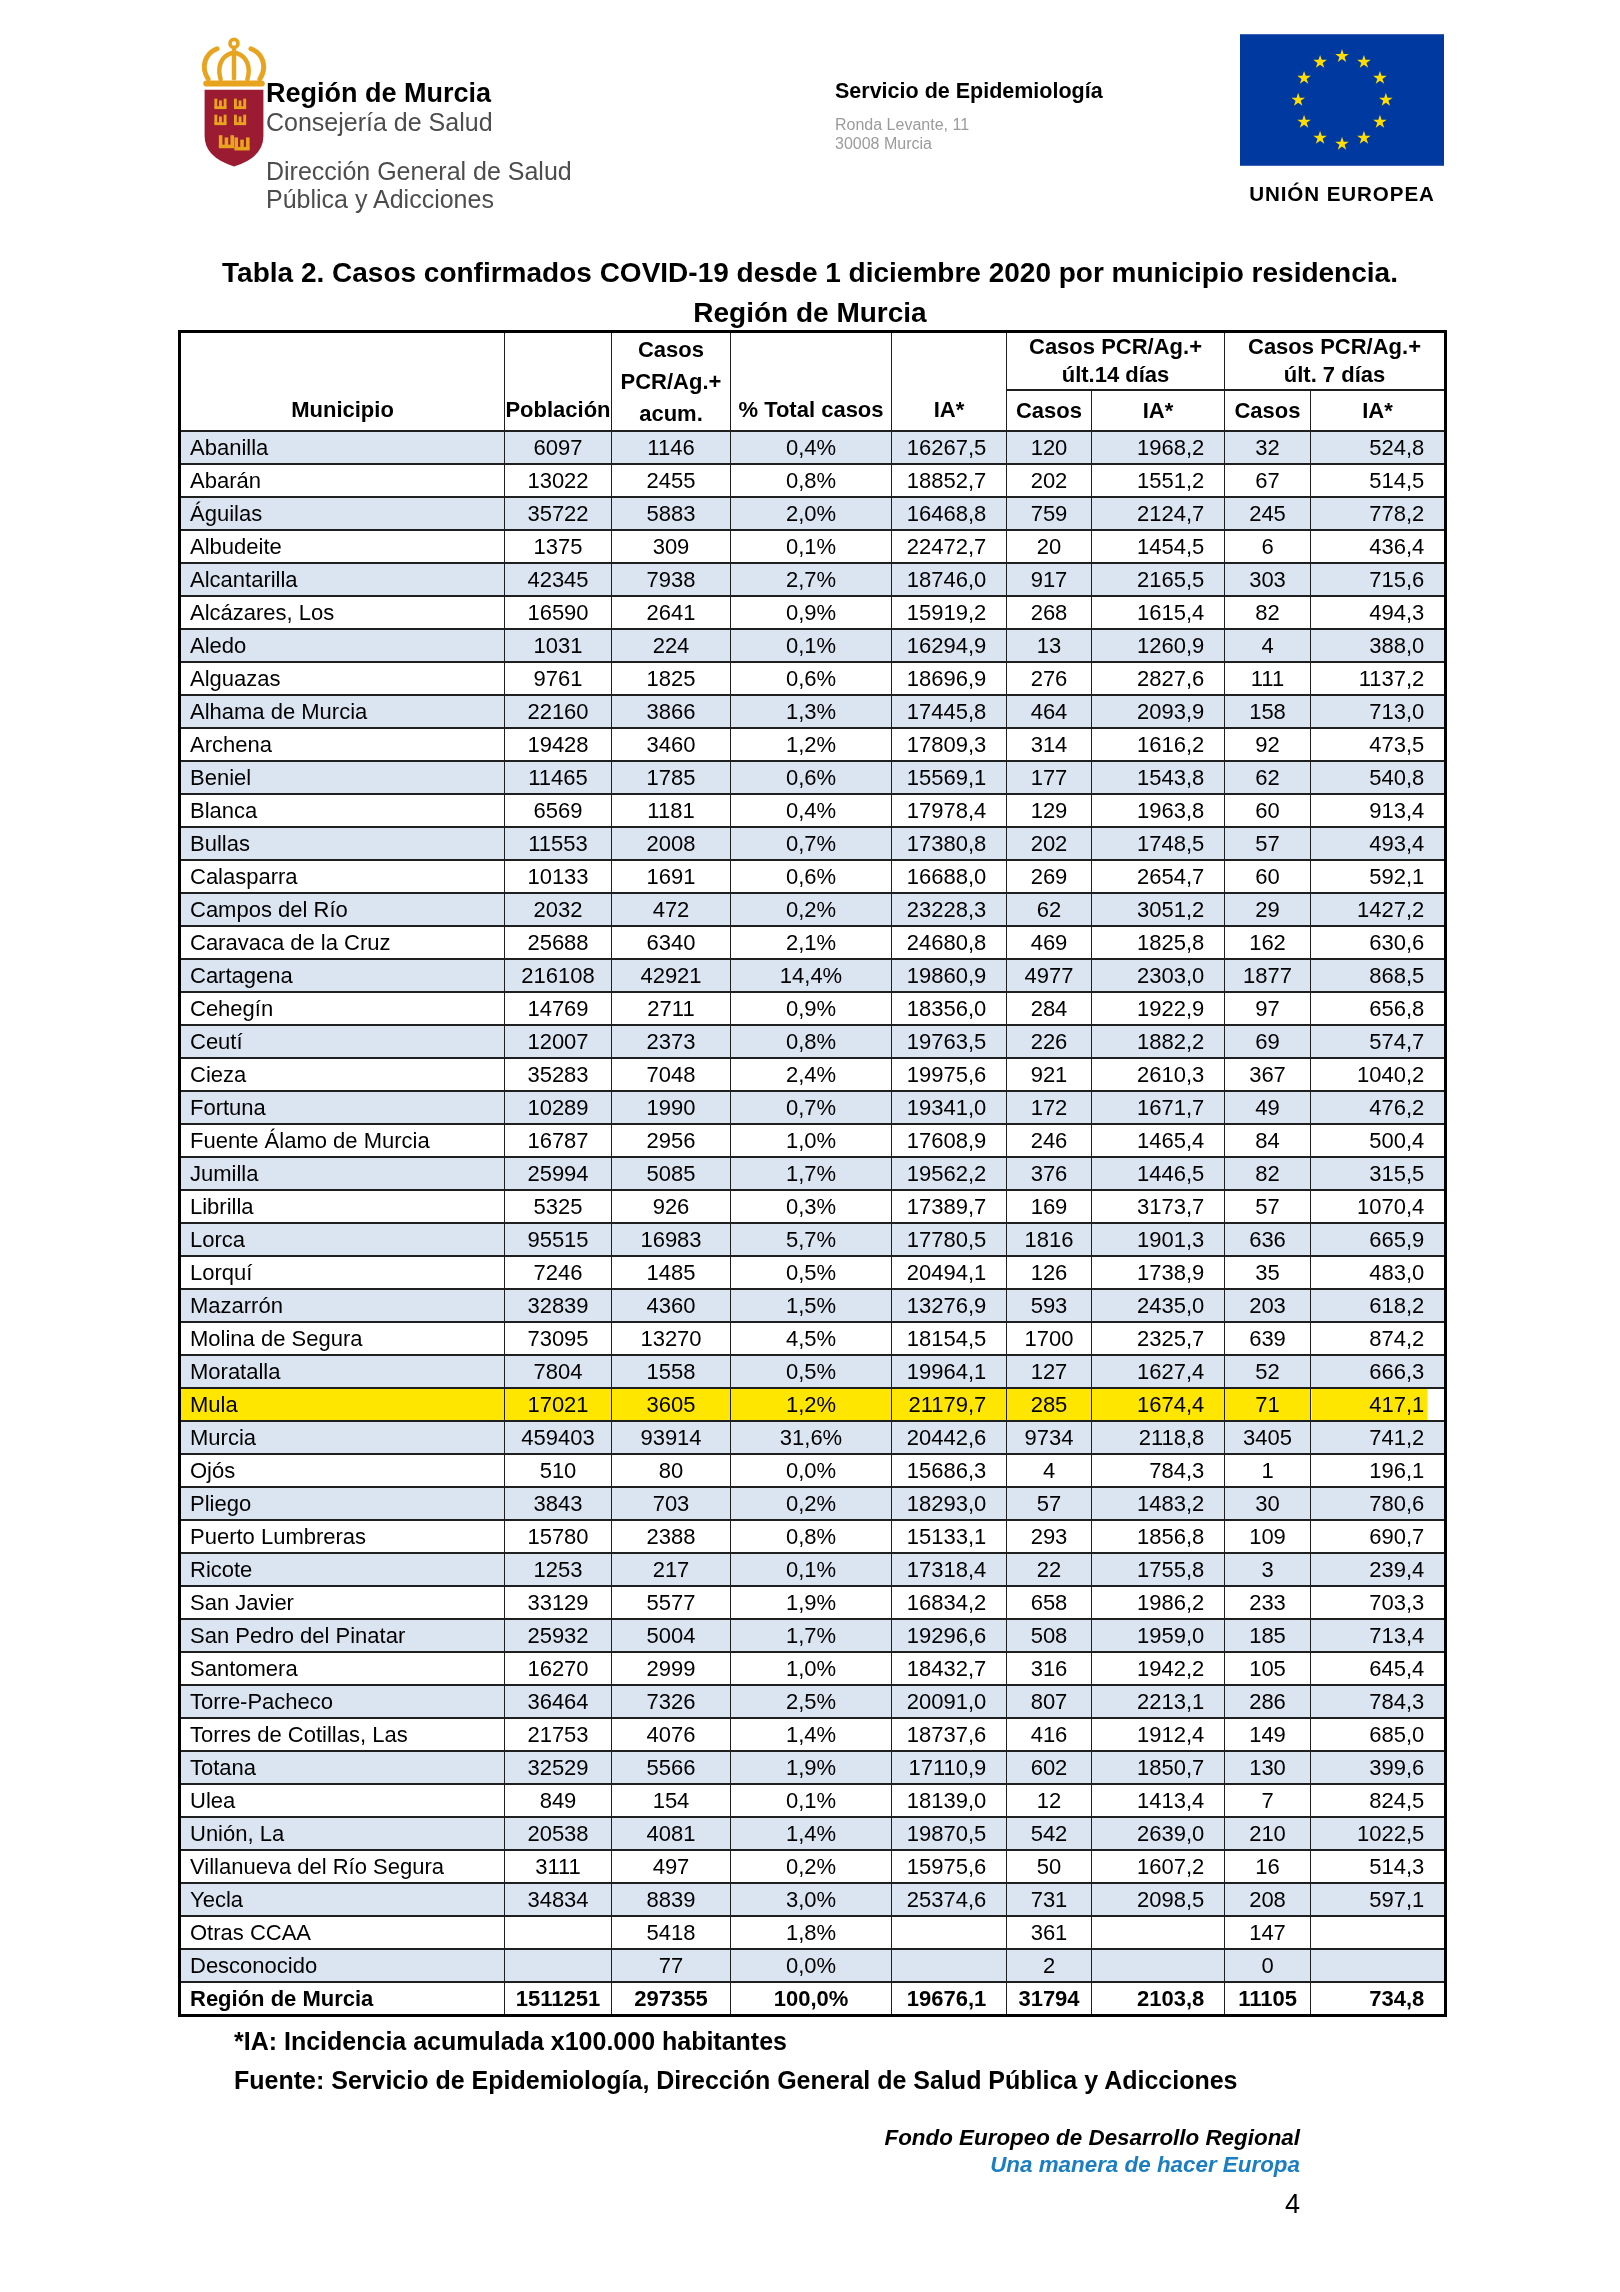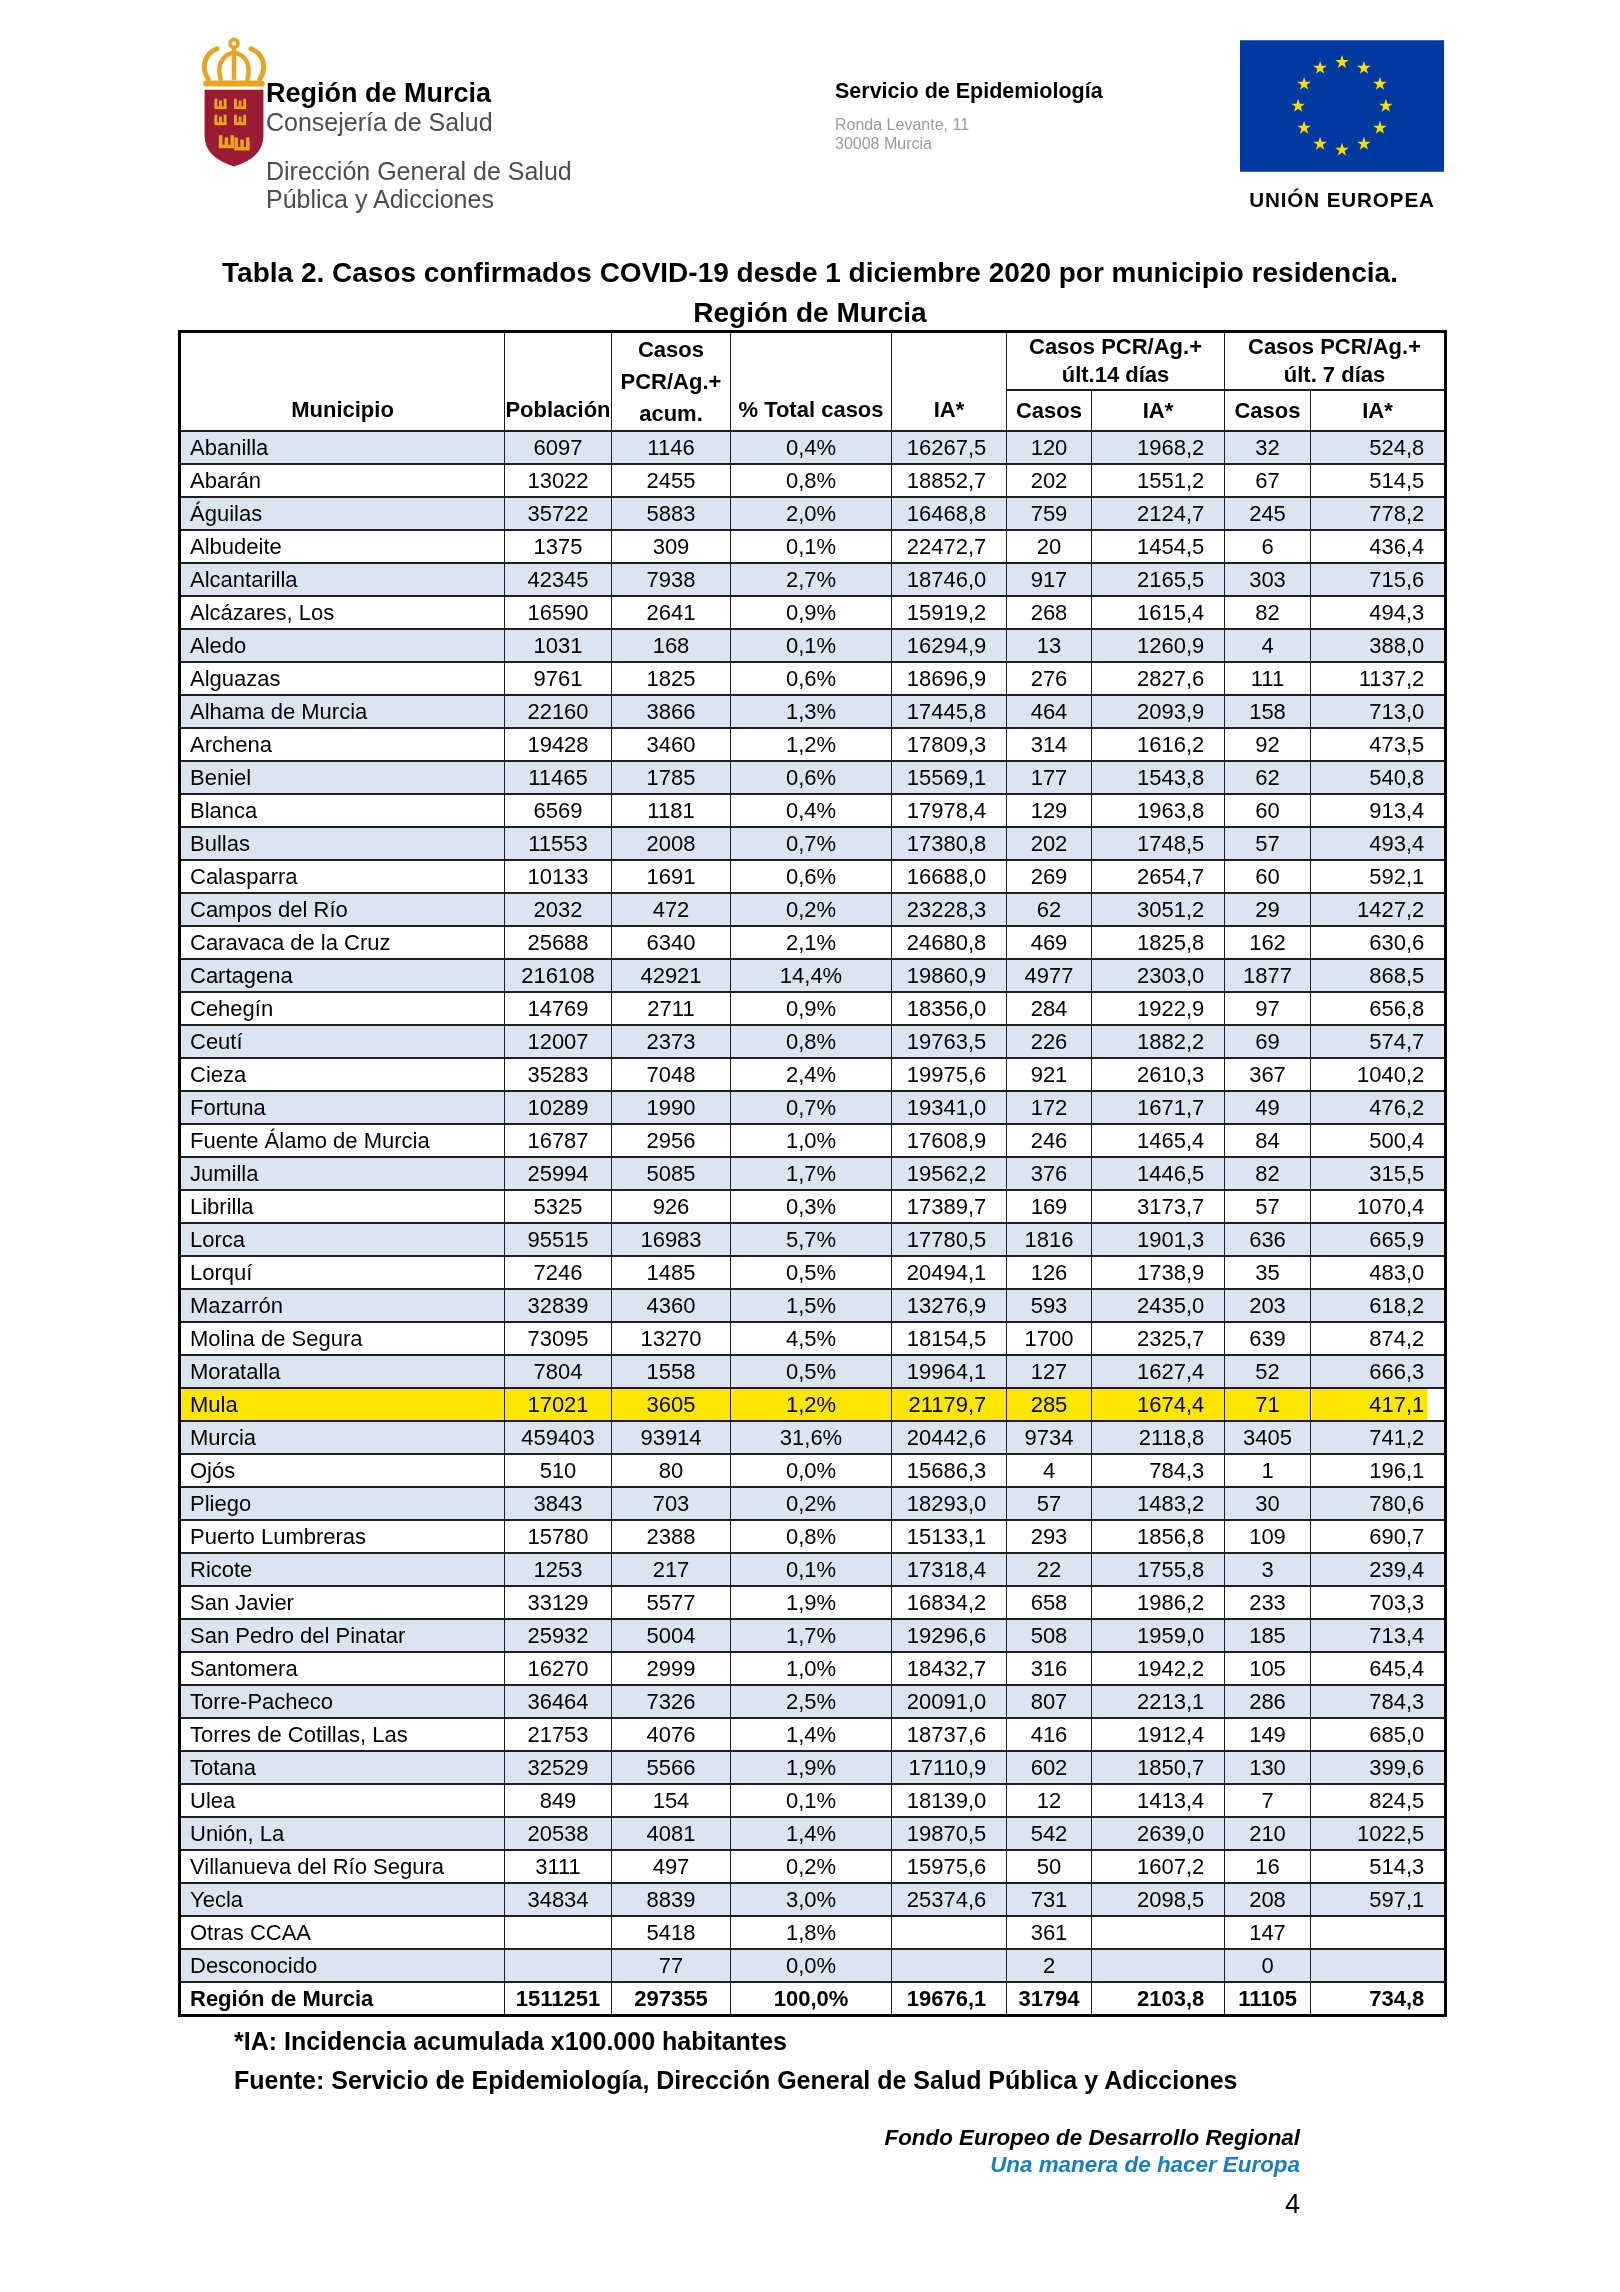--- a/index.html
+++ b/index.html
@@ -16,21 +16,21 @@
   .murcia-logo svg{position:absolute;left:0;top:0;}
   .murcia-text{position:absolute;left:73px;top:45px;}
   .murcia-region{font-size:27px;font-weight:bold;line-height:29px;}
   .murcia-consejeria{font-size:25px;color:var(--gray-text);line-height:29px;}
   .murcia-direccion{font-size:25px;color:var(--gray-text);line-height:28px;margin-top:19.7px;}
 
   .servicio-block{position:absolute;left:835px;top:79px;width:304px;}
   .servicio-title{font-size:21.5px;font-weight:bold;}
   .servicio-address{font-size:16px;color:var(--address-gray);line-height:19.7px;margin-top:10.7px;}
 
-  .eu-block{position:absolute;left:1240px;top:40px;width:204px;text-align:center;}
+  .eu-block{position:absolute;left:1240px;top:34px;width:204px;text-align:center;}
   .eu-label{margin-top:13.4px;font-size:20.6px;font-weight:bold;letter-spacing:0.9px;}
 
   
   .doc-title{position:absolute;left:0;top:253px;width:1620px;text-align:center;
              font-size:28px;font-weight:bold;line-height:40px;}
 
   
   .covid-table{position:absolute;left:178px;top:330px;border-collapse:collapse;
                table-layout:fixed;border:3.1px solid #000;}
   .covid-table th,.covid-table td{border:1.4px solid var(--table-border);
@@ -244,21 +244,21 @@
           <td class="c-num">0,9%</td>
           <td class="c-ia">15919,2</td>
           <td class="c-num">268</td>
           <td class="c-ia">1615,4</td>
           <td class="c-num">82</td>
           <td class="c-ia">494,3</td>
         </tr>
         <tr class="shade">
           <td class="c-name">Aledo</td>
           <td class="c-num">1031</td>
-          <td class="c-num">168</td>
+          <td class="c-num">224</td>
           <td class="c-num">0,1%</td>
           <td class="c-ia">16294,9</td>
           <td class="c-num">13</td>
           <td class="c-ia">1260,9</td>
           <td class="c-num">4</td>
           <td class="c-ia">388,0</td>
         </tr>
         <tr class="">
           <td class="c-name">Alguazas</td>
           <td class="c-num">9761</td>

